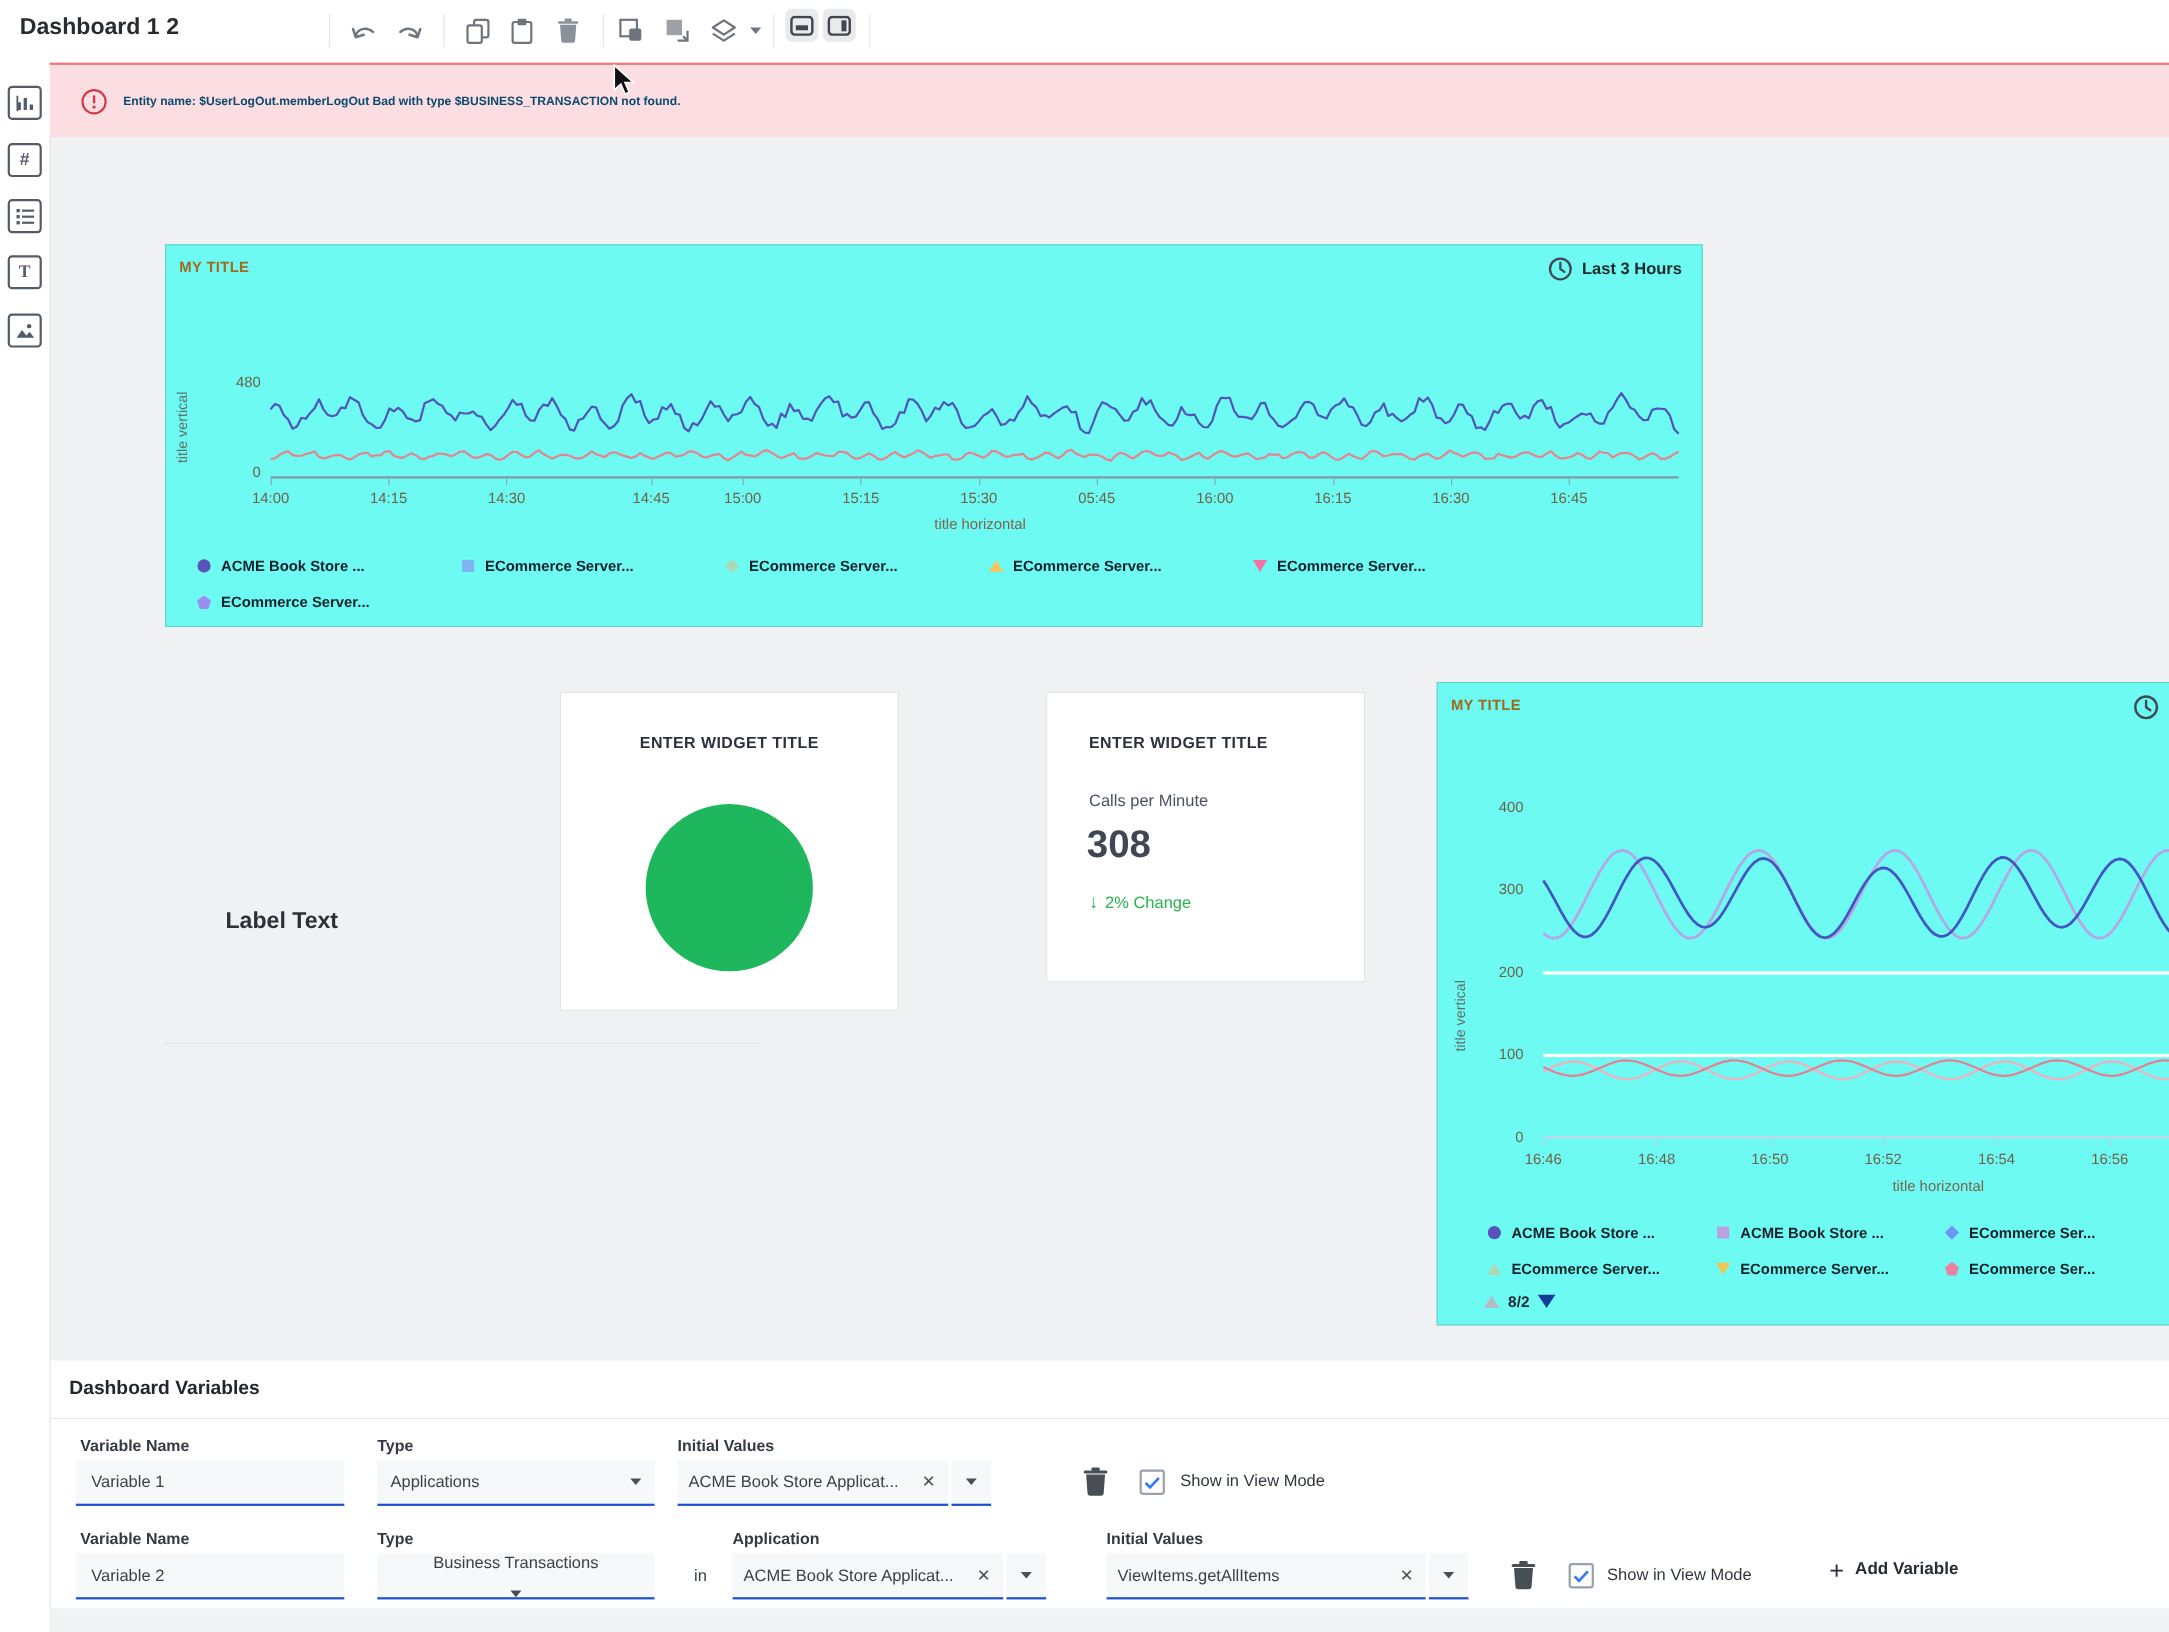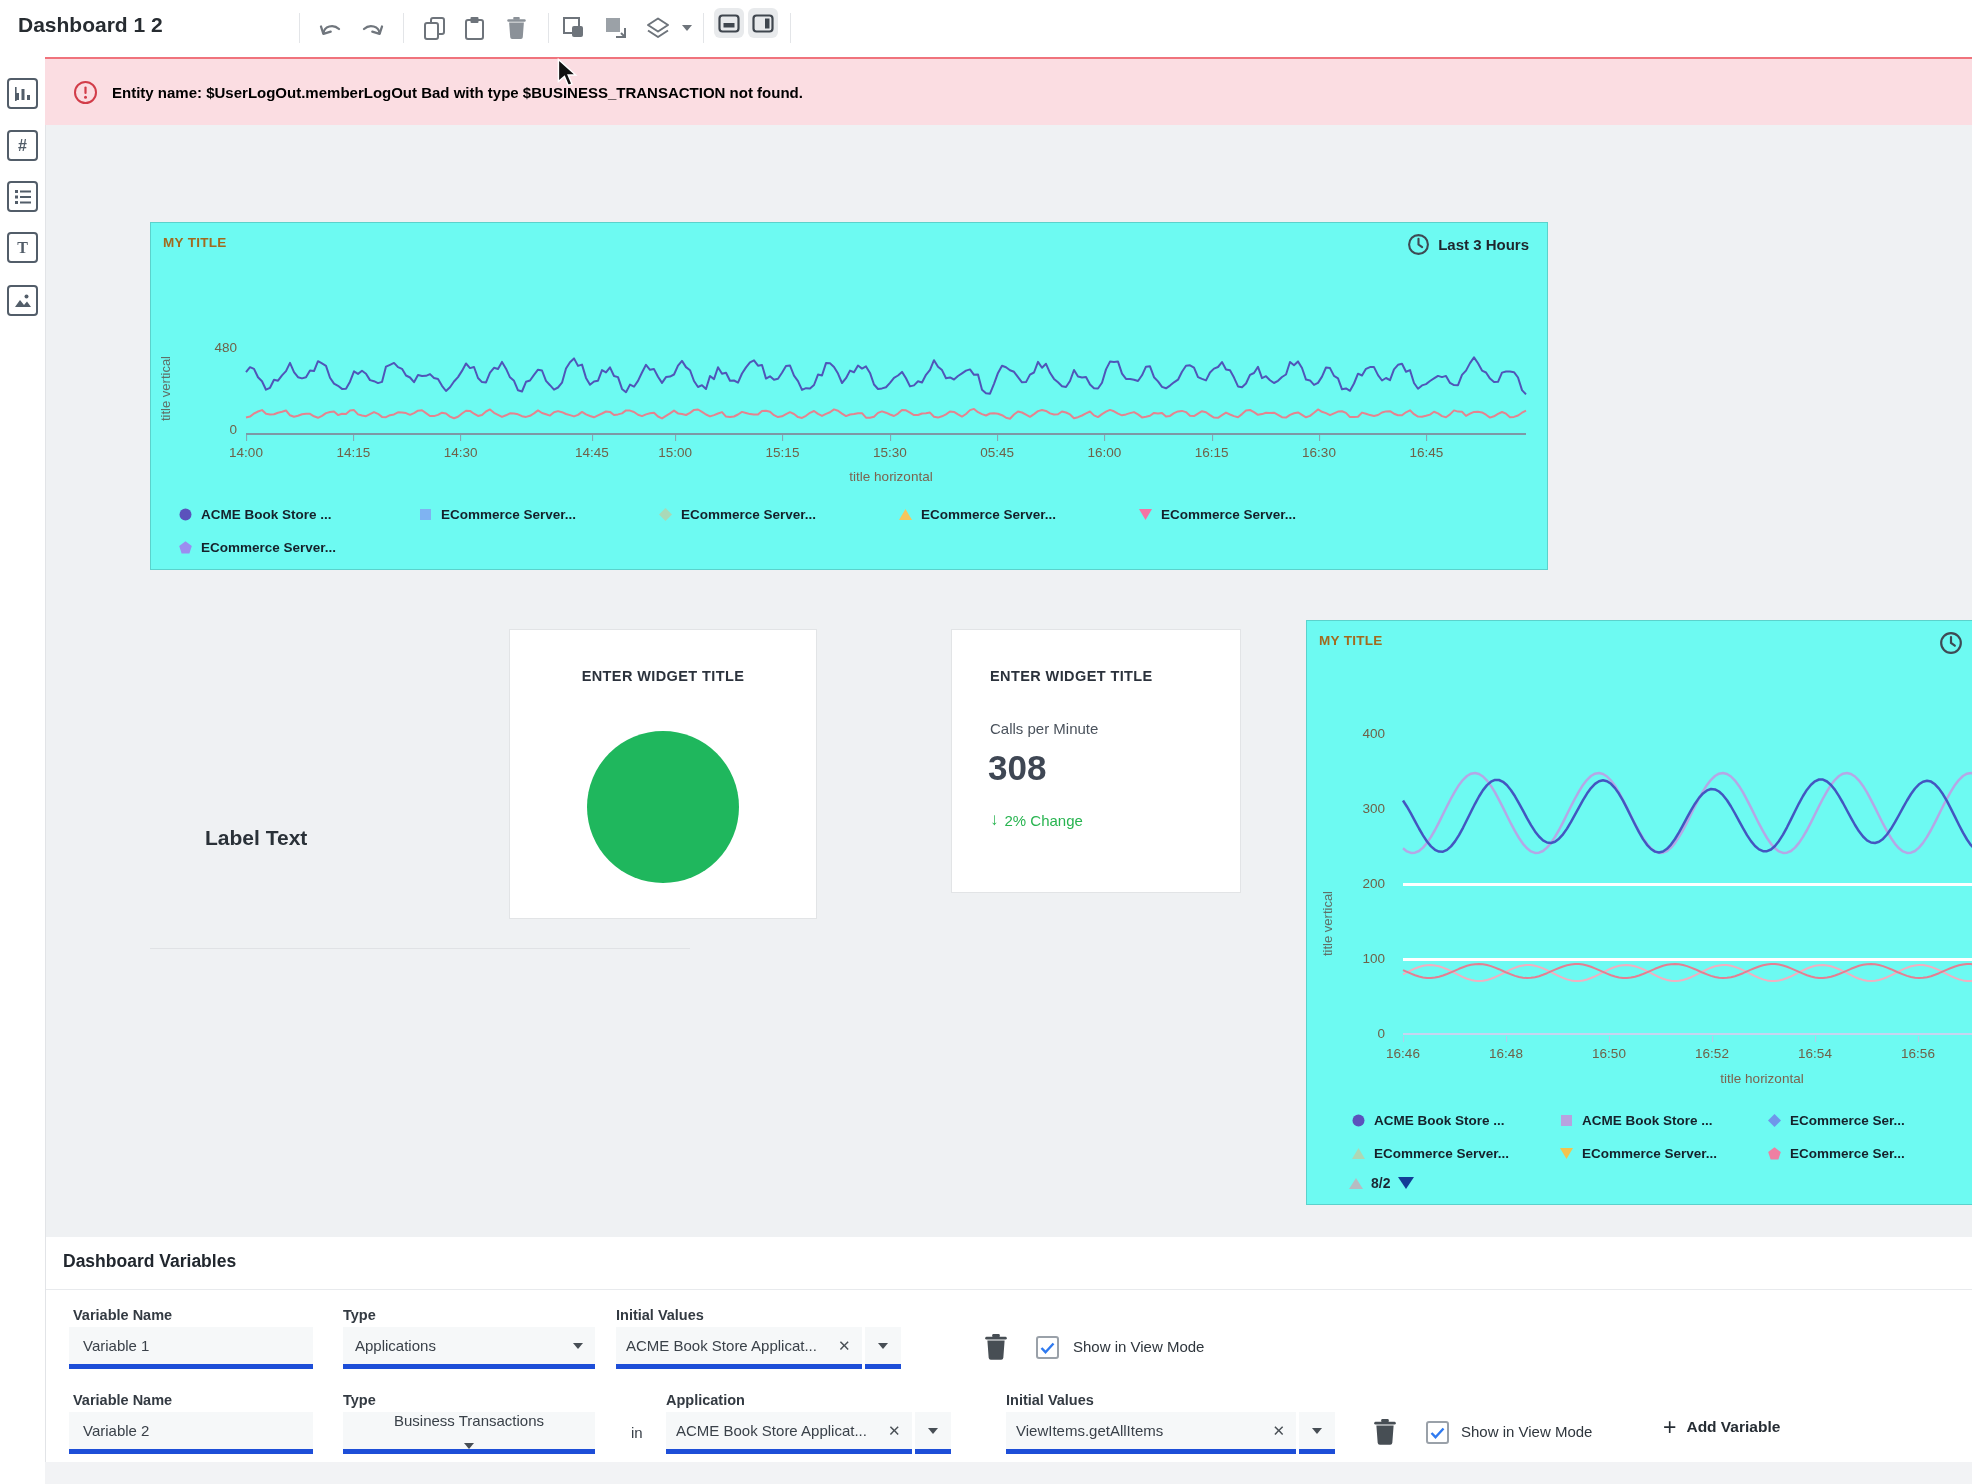--- a/index.html
+++ b/index.html
@@ -10,21 +10,21 @@
   .tb-title{position:absolute;left:18px;top:13px;font-size:21px;font-weight:bold;color:#272c31;}
   .tb-sep{position:absolute;top:13px;width:1px;height:30px;background:#e3e5e8;}
   .tb-btn{position:absolute;top:10px;width:36px;height:36px;background:none;border:none;padding:0;
           display:flex;align-items:center;justify-content:center;cursor:pointer;}
   .tb-toggle{position:absolute;top:8px;width:30px;height:30px;background:#e8eaec;border:none;border-radius:6px;
           display:flex;align-items:center;justify-content:center;cursor:pointer;padding:0;}
   .caret-sm{width:0;height:0;border-left:5px solid transparent;border-right:5px solid transparent;border-top:6px solid #6e747b;}
   
   .banner{position:absolute;left:45px;top:57px;width:1927px;height:68px;background:#fbdde2;
           border-top:2px solid #f0737c;display:flex;align-items:center;box-sizing:border-box;}
-  .banner-msg{margin-left:14px;font-size:15px;font-weight:bold;color:#000000;}
+  .banner-msg{margin-left:14px;font-size:11px;font-weight:bold;color:#0c4a6e;}
   
   .side{position:absolute;left:0;top:57px;width:45px;height:1427px;background:#fff;}
   .side-btn{position:absolute;left:7px;width:31px;height:31px;background:#fff;border:2px solid #525d69;border-radius:4px;
           display:flex;align-items:center;justify-content:center;padding:0;cursor:pointer;color:#525d69;box-sizing:border-box;}
   .glyph-sans{font-size:16px;font-weight:bold;color:#525d69;}
   .glyph-serif{font-size:16px;font-weight:bold;color:#525d69;font-family:"Liberation Serif",serif;}
   
   .canvas{position:absolute;left:45px;top:125px;width:1927px;height:1112px;background:#eff1f3;border-left:1px solid #e2e4e7;box-sizing:border-box;}
   .widget{position:absolute;box-sizing:border-box;}
   .cyan{background:#6dfaf2;border:1px solid rgba(40,90,90,.25);}
@@ -50,21 +50,21 @@
   .card-title{position:absolute;font-size:14.5px;font-weight:bold;color:#2b323c;letter-spacing:.4px;}
   .health-circle{position:absolute;border-radius:50%;}
   .metric-label{position:absolute;font-size:15px;color:#4a525c;}
   .metric-value{position:absolute;font-size:35px;font-weight:bold;color:#3f4754;}
   .metric-change{position:absolute;display:flex;align-items:center;gap:6px;font-size:15px;color:#28b450;}
   
   .vp{position:absolute;left:45px;top:1237px;width:1927px;height:247px;background:#fff;border-left:1px solid #e2e4e7;box-sizing:border-box;}
   .vp-title{position:absolute;left:17px;top:14px;font-size:17.5px;font-weight:bold;color:#21272e;}
   .vp-div{position:absolute;left:0;right:0;top:52px;height:1px;background:#e8eaed;}
   .flabel{position:absolute;font-size:14.5px;font-weight:bold;color:#333a42;}
-  .box{background:#f6f8f9;border-bottom:5px solid #1d4ed8;box-sizing:border-box;height:42px;display:flex;align-items:center;}
+  .box{background:#f6f8f9;border-bottom:2px solid #1d4ed8;box-sizing:border-box;height:42px;display:flex;align-items:center;}
   .input-field{position:absolute;padding:0 14px;font-size:15px;color:#3a4149;cursor:text;}
   .select-field{position:absolute;padding:0 12px;font-size:15px;color:#3a4149;justify-content:space-between;cursor:pointer;}
   .tok{position:absolute;display:flex;gap:3px;}
   .tok-main{padding:0;font-size:15px;color:#3a4149;}
   .tok-text{padding:0 10px;white-space:nowrap;overflow:hidden;max-width:240px;}
   .clear{padding:0 11px;font-size:15px;color:#4a5056;cursor:pointer;}
   .tok-caret{width:36px;justify-content:center;cursor:pointer;}
   .caret{width:0;height:0;border-left:5.5px solid transparent;border-right:5.5px solid transparent;border-top:6.5px solid #474e55;}
   .trash-btn{position:absolute;background:none;border:none;padding:0;cursor:pointer;}
   .checkbox{position:absolute;width:23px;height:23px;border:2px solid #9aa1a9;border-radius:3px;background:#fff;

